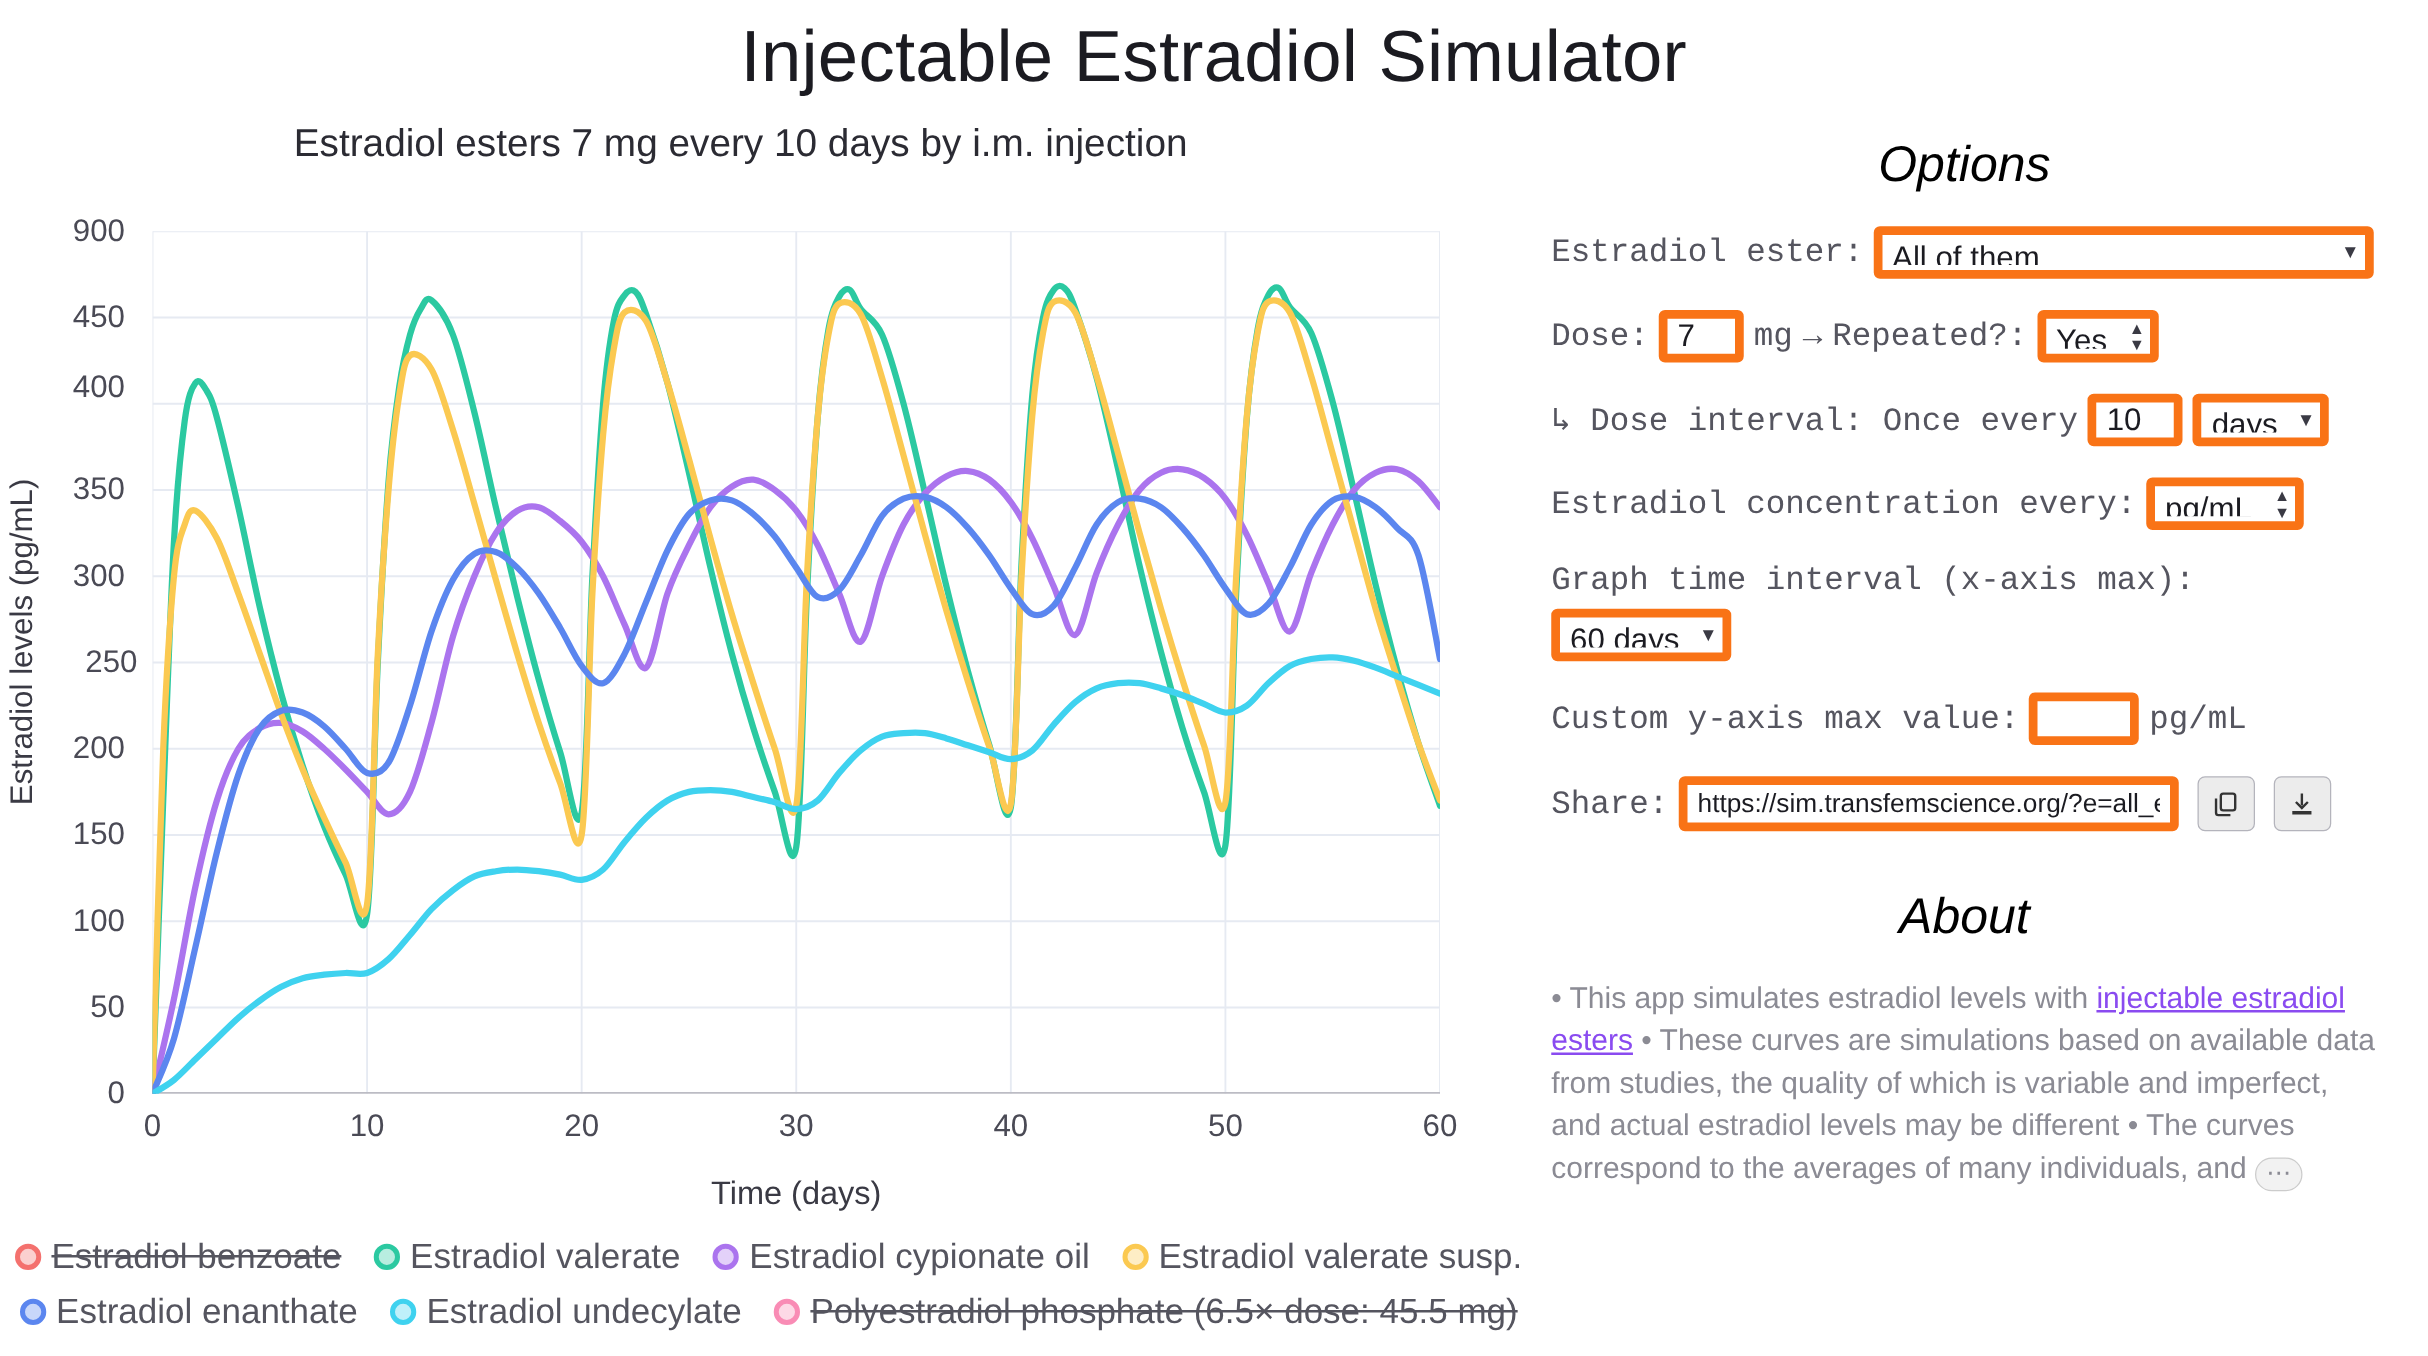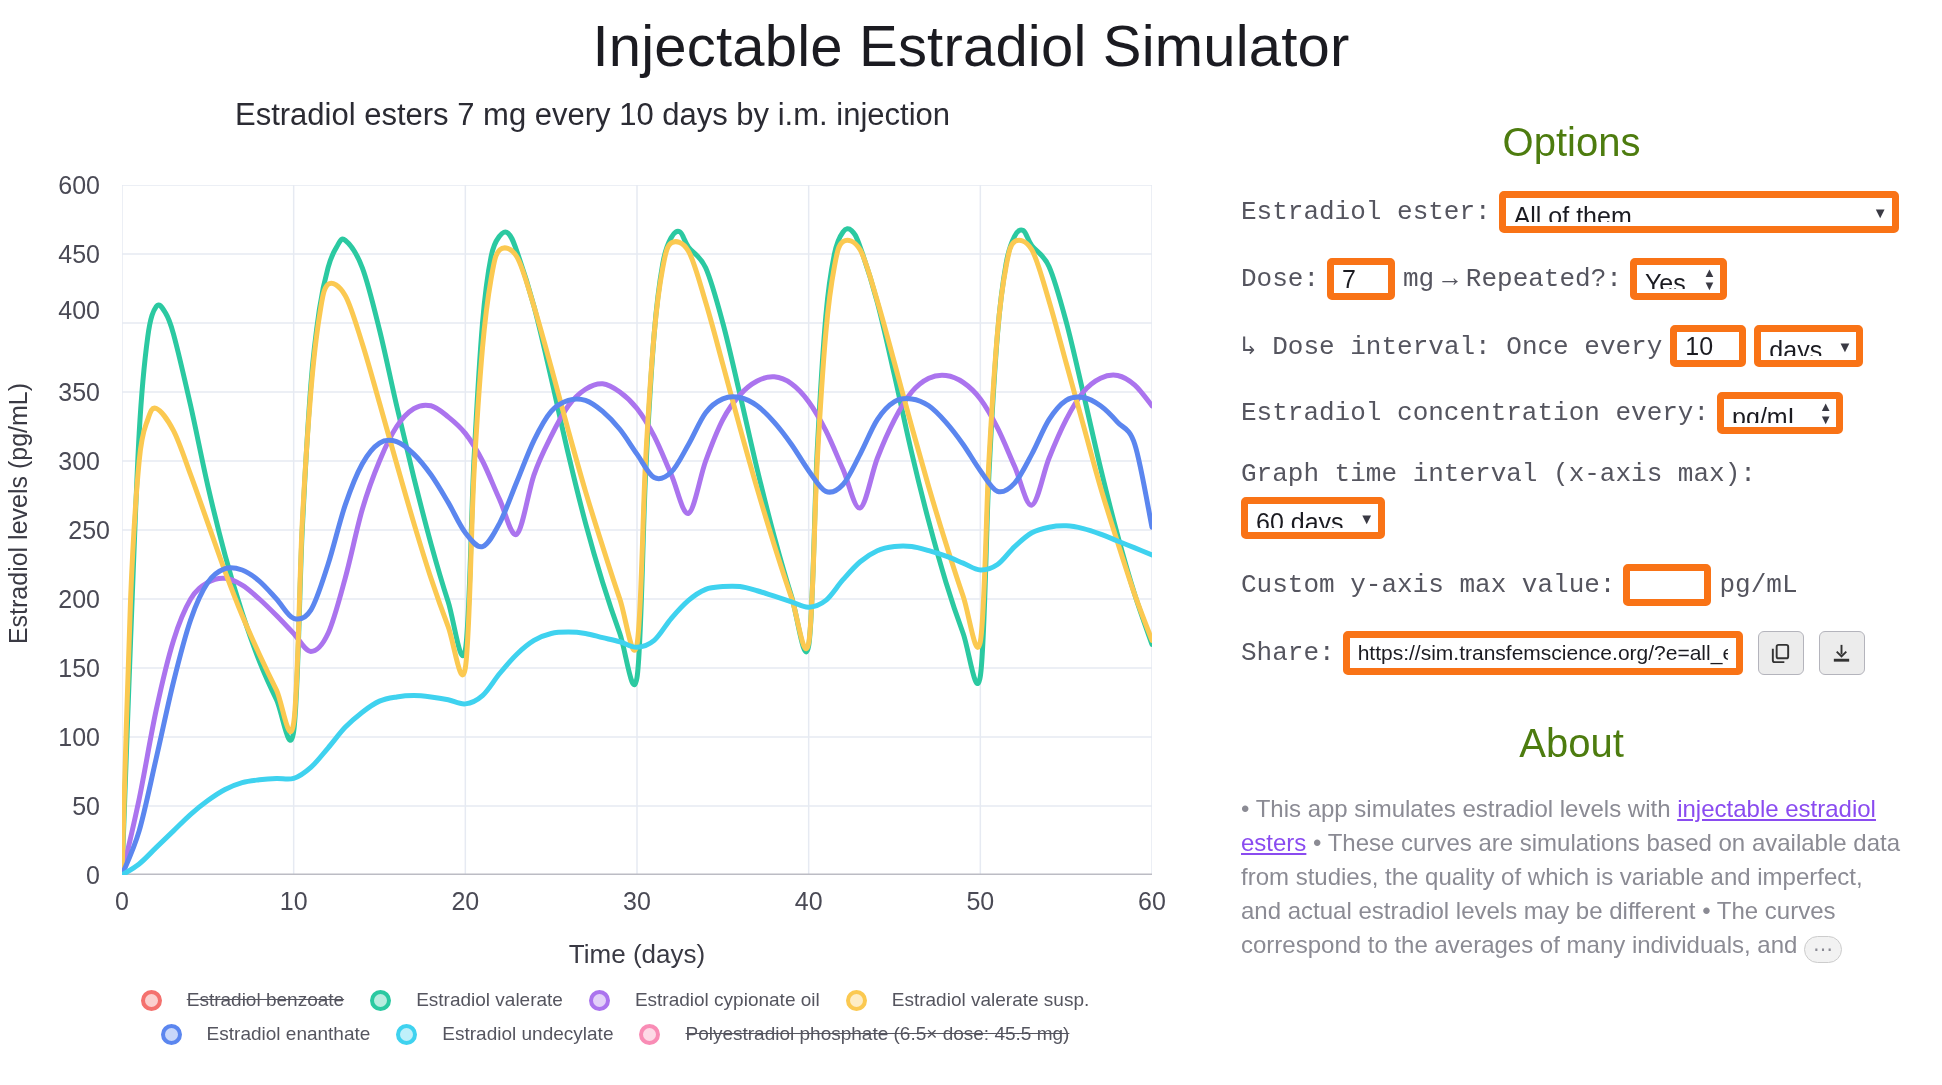--- a/index.html
+++ b/index.html
@@ -96,44 +96,45 @@
   .legend-row {
     display: flex;
     justify-content: center;
     align-items: center;
     gap: 26px;
     margin-bottom: 12px;
   }
   .legend-item {
     display: flex;
     align-items: center;
-    gap: 25px;
+    gap: 8px;
     cursor: pointer;
-    font-size: 19px;
+    font-size: 28px;
     color: #55555f;
     white-space: nowrap;
   }
   .legend-dot {
     width: 21px; height: 21px;
     border-radius: 50%;
     border: 4px solid #888;
     flex: 0 0 auto;
   }
   .legend-item.off .legend-label { text-decoration: line-through; }
   
   #options-panel {
     width: 727px;
     padding: 30px 40px 0 26px;
   }
   .section-head {
     text-align: center;
     font-size: 40px;
     font-weight: 400;
-    color: #4d7c0f;
-    margin: 11px 0 26px 0;
+    color: #000000;
+    margin: 1px 0 26px 0;
+    font-style: italic;
   }
   .opt-row {
     display: flex;
     align-items: center;
     flex-wrap: wrap;
     gap: 8px;
     margin-bottom: 25px;
     font-size: 26px;
     color: #55555f;
   }
@@ -212,21 +213,21 @@
           <div class="ytick-label" style="top: 736px; left: 0px;">0</div>
           <div class="ytick-label" style="top: 667px; left: 0px;">50</div>
           <div class="ytick-label" style="top: 598px; left: 0px;">100</div>
           <div class="ytick-label" style="top: 529px; left: 0px;">150</div>
           <div class="ytick-label" style="top: 460px; left: 0px;">200</div>
           <div class="ytick-label" style="top: 391px; left: 10px;">250</div>
           <div class="ytick-label" style="top: 322px; left: 0px;">300</div>
           <div class="ytick-label" style="top: 253px; left: 0px;">350</div>
           <div class="ytick-label" style="top: 171px; left: 0px;">400</div>
           <div class="ytick-label" style="top: 115px; left: 0px;">450</div>
-          <div class="ytick-label" style="top: 46px; left: 0px;">600</div>
+          <div class="ytick-label" style="top: 46px; left: 0px;">900</div>
         </div>
       <div id="xtick-holder">
           <div class="xtick-label" style="left: 122px;">0</div>
           <div class="xtick-label" style="left: 293.667px;">10</div>
           <div class="xtick-label" style="left: 465.333px;">20</div>
           <div class="xtick-label" style="left: 637px;">30</div>
           <div class="xtick-label" style="left: 808.667px;">40</div>
           <div class="xtick-label" style="left: 980.333px;">50</div>
           <div class="xtick-label" style="left: 1152px;">60</div>
         </div>

